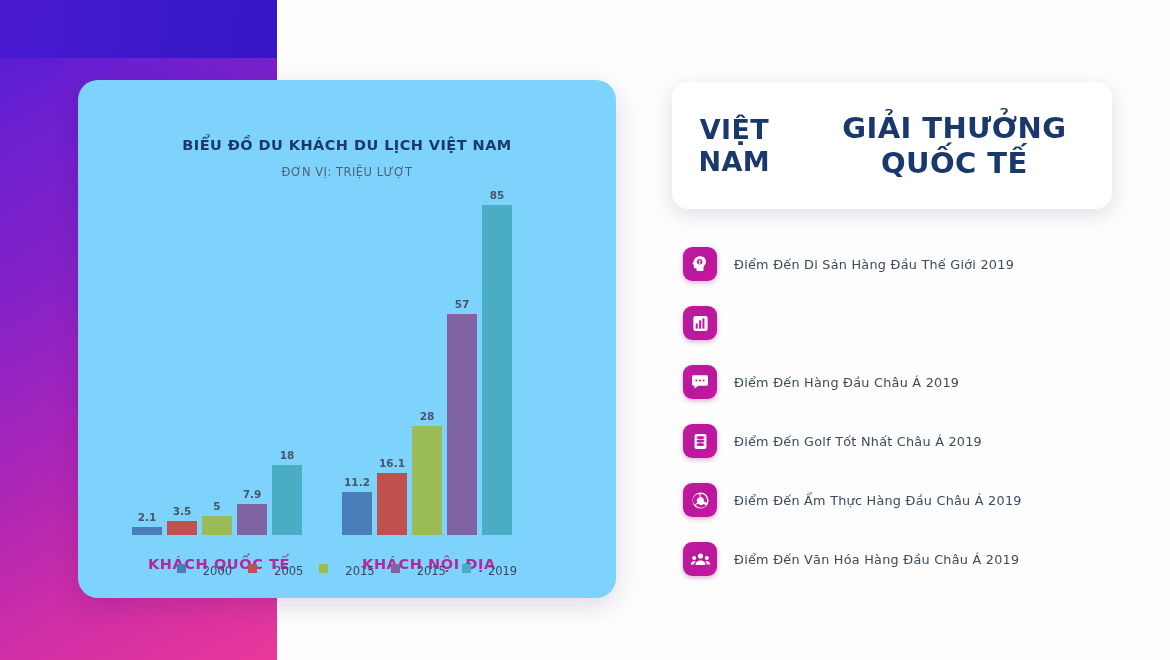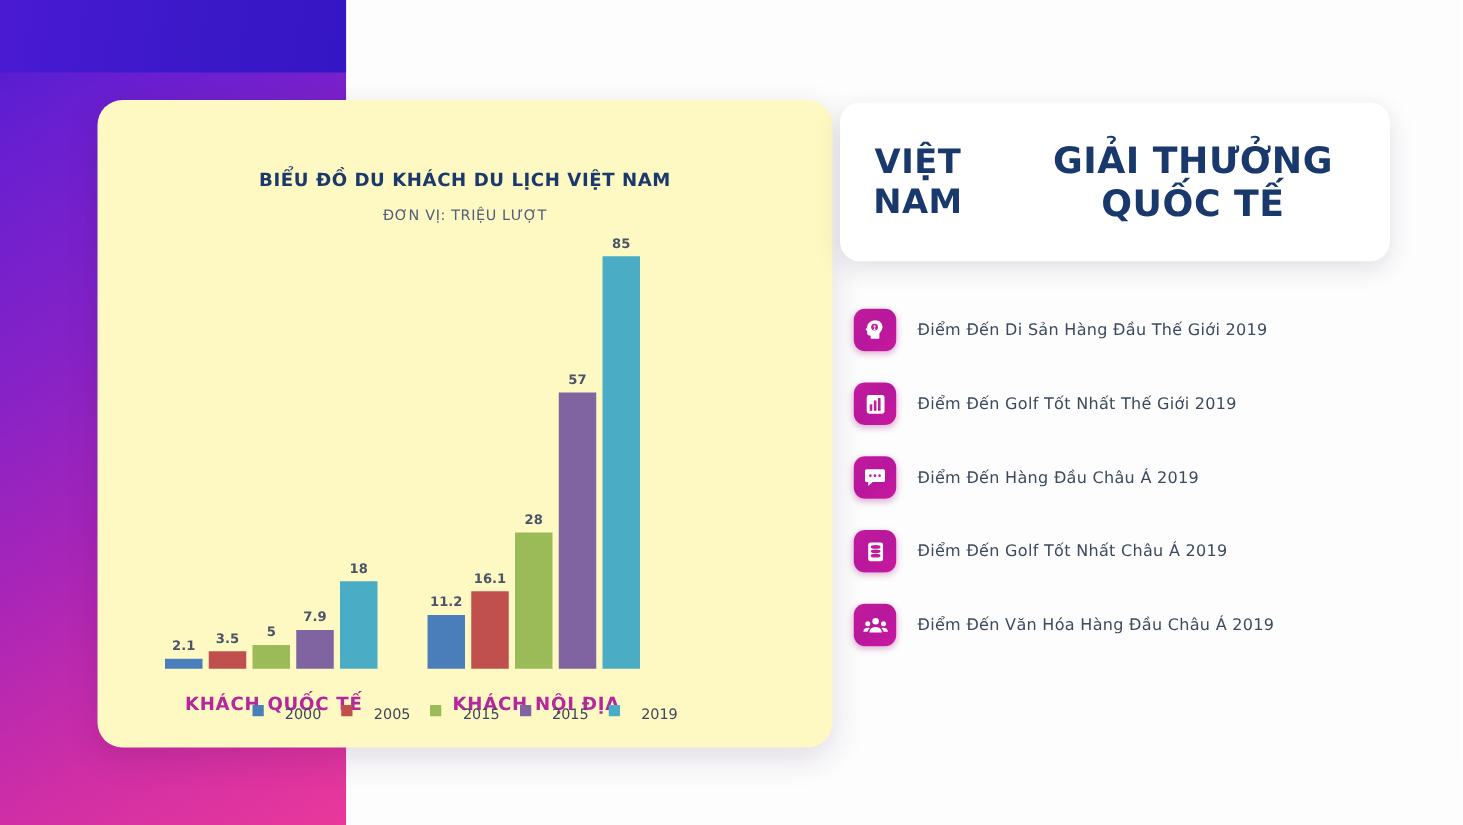--- a/index.html
+++ b/index.html
@@ -50,23 +50,23 @@
     width: 277px;
     height: 58px;
     background: linear-gradient(100deg, #4a1ad3 0%, #3a18c8 60%, #3516c4 100%);
   }
 
   
   .chart-card {
     position: absolute;
     left: 78px;
     top: 80px;
-    width: 588px;
+    width: 538px;
     height: 518px;
-    background: #fef9c3;
+    background: #7dd3fc;
     border-radius: 20px;
     box-shadow: 0 8px 26px rgba(40, 10, 70, 0.14);
   }
   .chart-title {
     position: absolute;
     left: 0; right: 0;
     top: 57px;
     text-align: center;
     font-size: 14.5px;
     font-weight: bold;
@@ -332,21 +332,20 @@
 
     <div class="award-item">
       <span class="award-icon">
         <svg width="19" height="19" viewBox="0 0 24 24" fill="#ffffff">
           <rect x="3" y="2.5" width="18" height="19" rx="2.5" fill="#ffffff"></rect>
           <rect x="6" y="12" width="2.6" height="6.5" fill="#c21b9e"></rect>
           <rect x="10.2" y="8" width="2.6" height="10.5" fill="#c21b9e"></rect>
           <rect x="14.4" y="5.5" width="2.6" height="13" fill="#c21b9e"></rect>
         </svg>
       </span>
-      <span class="award-text">Điểm Đến Golf Tốt Nhất Thế Giới 2019</span>
     </div>
 
     <div class="award-item">
       <span class="award-icon">
         <svg width="20" height="20" viewBox="0 0 24 24">
           <path d="M4 4h16a1.6 1.6 0 0 1 1.6 1.6v9.2A1.6 1.6 0 0 1 20 16.4H9.8L5.4 20.2v-3.8H4A1.6 1.6 0 0 1 2.4 14.8V5.6A1.6 1.6 0 0 1 4 4z" fill="#ffffff"></path>
           <circle cx="7.6" cy="10.2" r="1.25" fill="#c21b9e"></circle>
           <circle cx="12" cy="10.2" r="1.25" fill="#c21b9e"></circle>
           <circle cx="16.4" cy="10.2" r="1.25" fill="#c21b9e"></circle>
         </svg>
@@ -359,20 +358,32 @@
         <svg width="19" height="19" viewBox="0 0 24 24">
           <rect x="4.5" y="2.5" width="15" height="19" rx="2.4" fill="#ffffff"></rect>
           <ellipse cx="12" cy="7" rx="5" ry="1.9" fill="#c21b9e"></ellipse>
           <ellipse cx="12" cy="11.4" rx="5" ry="1.9" fill="#c21b9e"></ellipse>
           <ellipse cx="12" cy="15.8" rx="5" ry="1.9" fill="#c21b9e"></ellipse>
         </svg>
       </span>
       <span class="award-text">Điểm Đến Golf Tốt Nhất Châu Á 2019</span>
     </div>
 
+    <div class="award-item">
+      <span class="award-icon">
+        <svg width="21" height="21" viewBox="0 0 24 24">
+          <circle cx="12" cy="12" r="9.2" fill="#ffffff"></circle>
+          <path d="M12 4.4a7.6 7.6 0 0 1 7.1 10.3l-3.3-1.6A4 4 0 0 0 12 8.1z" fill="#c21b9e"></path>
+          <path d="M4.9 16.9A7.6 7.6 0 0 1 10.6 4.6l.6 3.6a4 4 0 0 0-2.7 6.4z" fill="#c21b9e"></path>
+          <path d="M18.5 17.6a7.6 7.6 0 0 1-12.3-.7l3.5-1.1a4 4 0 0 0 6 .3z" fill="#c21b9e"></path>
+          <circle cx="12" cy="12" r="2.4" fill="#ffffff"></circle>
+        </svg>
+      </span>
+      <span class="award-text">Điểm Đến Ẩm Thực Hàng Đầu Châu Á 2019</span>
+    </div>
 
     <div class="award-item">
       <span class="award-icon">
         <svg width="21" height="21" viewBox="0 0 24 24" fill="#ffffff">
           <circle cx="12" cy="8" r="3"></circle>
           <path d="M6.3 18.2c0-3.1 2.6-5 5.7-5s5.7 1.9 5.7 5z"></path>
           <circle cx="4.8" cy="10.2" r="2.3"></circle>
           <path d="M0.8 17.6c0-2.3 1.8-3.7 4-3.7 .7 0 1.4.1 2 .4-1.2 .9-2 2-2.2 3.3z"></path>
           <circle cx="19.2" cy="10.2" r="2.3"></circle>
           <path d="M23.2 17.6h-3.8c-.2-1.3-1-2.4-2.2-3.3 .6-.3 1.3-.4 2-.4 2.2 0 4 1.4 4 3.7z"></path>

